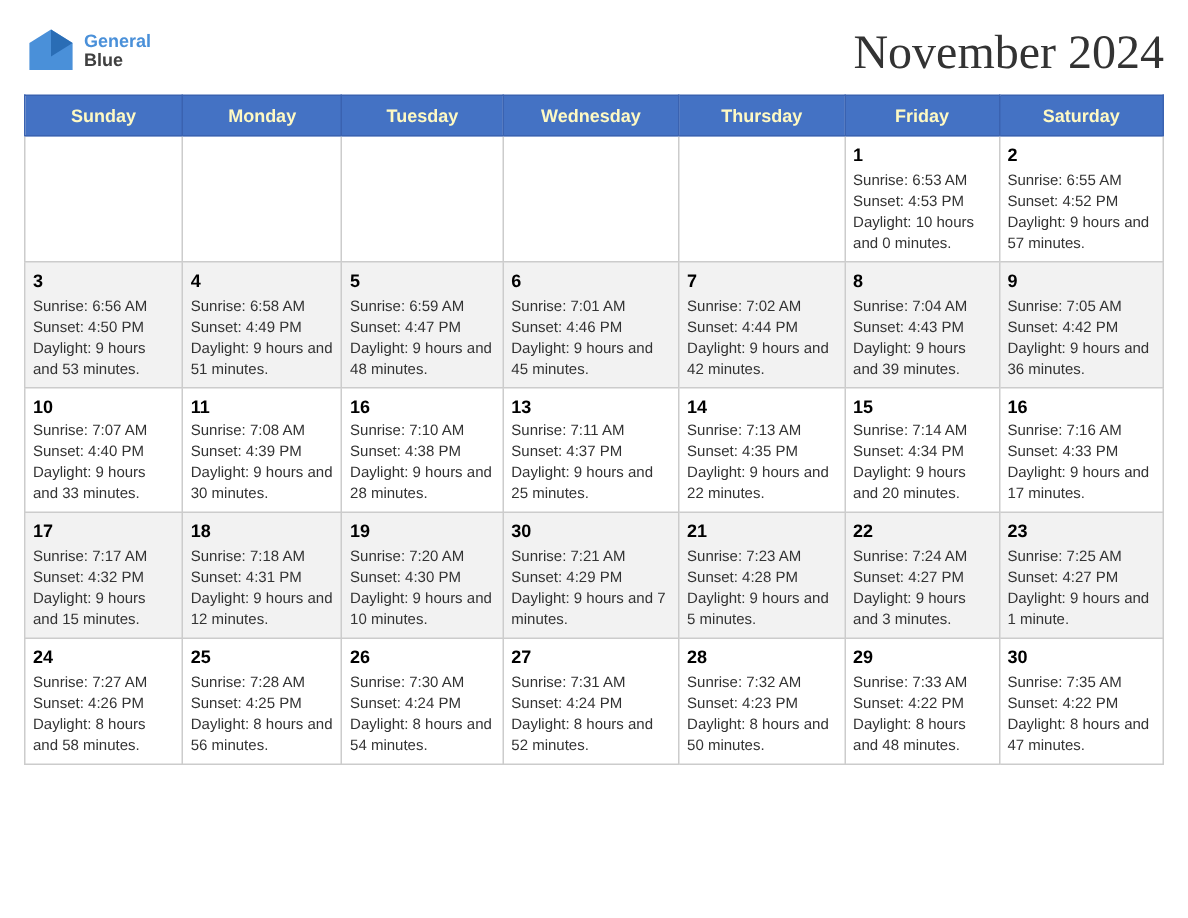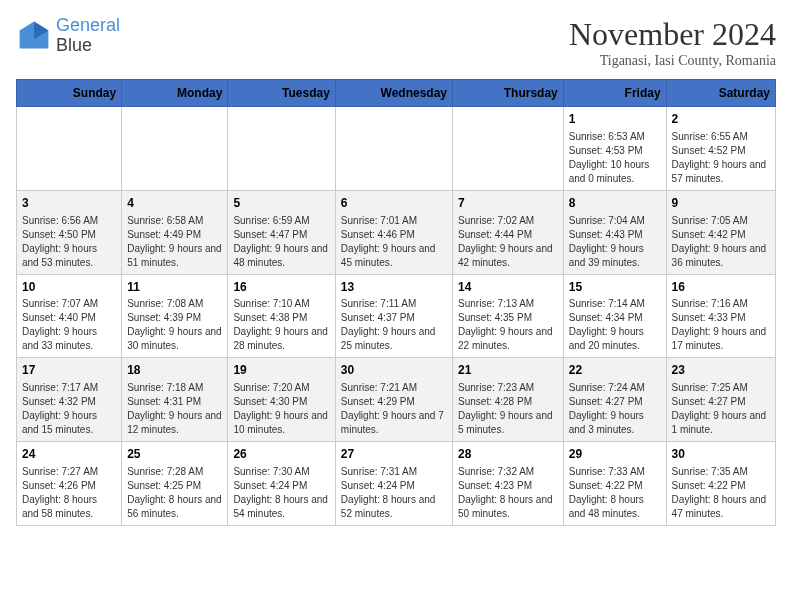--- a/index.html
+++ b/index.html
@@ -15,22 +15,22 @@
       justify-content: space-between;
       align-items: flex-start;
       margin-bottom: 10px;
     }
     .logo {
       display: flex;
       align-items: center;
       gap: 4px;
     }
     .logo-text {
-      font-size: 18px;
-      font-weight: normal;
+      font-size: 12px;
+      font-weight: bold;
       color: #333;
       line-height: 1.1;
     }
     .logo-text span {
       color: #4a90d9;
     }
     .logo-icon {
       width: 36px;
       height: 36px;
     }
@@ -47,22 +47,22 @@
       font-size: 14px;
       color: #555;
     }
     table {
       width: 100%;
       border-collapse: collapse;
       font-size: 11px;
     }
     thead tr th {
       background-color: #4472c4;
-      color: #000000;
-      text-align: right;
+      color: #fef9c3;
+      text-align: center;
       padding: 6px 5px;
       font-size: 12px;
       font-weight: bold;
       border: 1px solid #3a62b0;
     }
     tbody tr td {
       border: 1px solid #ccc;
       vertical-align: top;
       padding: 4px 5px;
       height: 80px;
@@ -94,21 +94,20 @@
       <polygon points="20,4 36,14 36,34 4,34 4,14" fill="#4a90d9"></polygon>
       <polygon points="20,4 36,14 20,24" fill="#2a6db5"></polygon>
     </svg>
     <div class="logo-text">
       <div><span>General</span></div>
       <div><span style="color:#404040">Blue</span></div>
     </div>
   </div>
   <div class="title-area">
     <div class="main-title">November 2024</div>
-    <div class="subtitle">Tiganasi, Iasi County, Romania</div>
   </div>
 </div>
 
 <table>
   <thead>
     <tr>
     <th>Sunday</th>
         <th>Monday</th>
         <th>Tuesday</th>
         <th>Wednesday</th>

